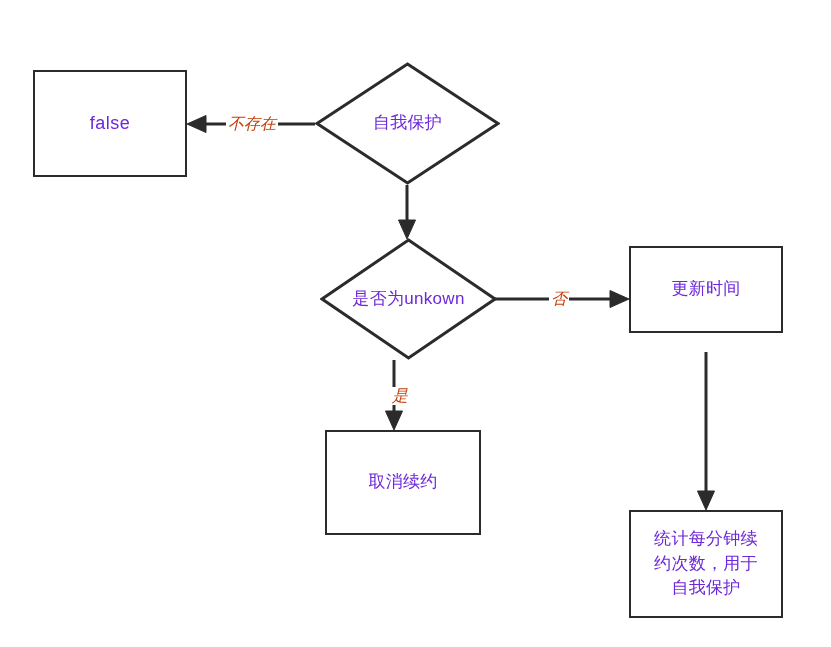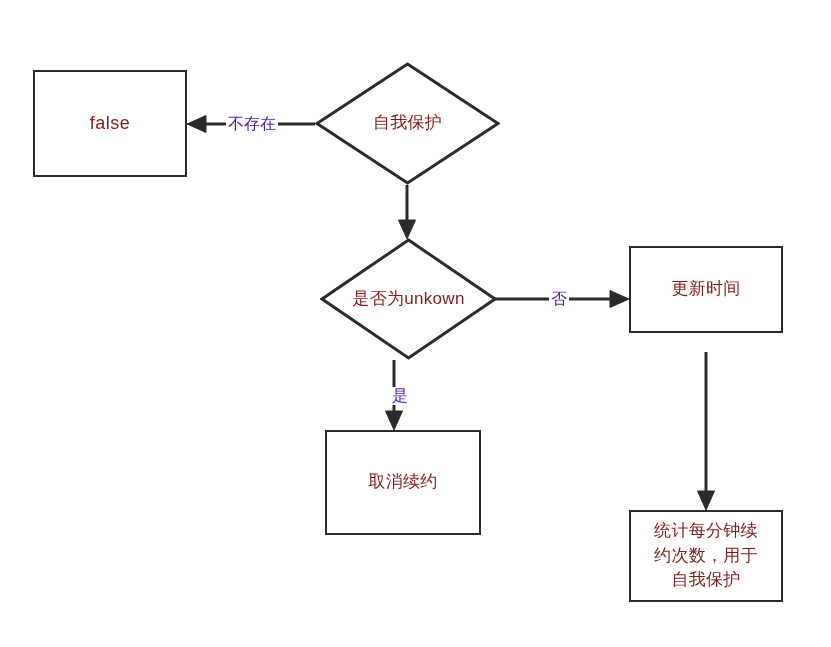--- a/index.html
+++ b/index.html
@@ -31,21 +31,21 @@
     display: flex;
     align-items: center;
     justify-content: center;
     text-align: center;
   }
   .node.process {
     border: 2.5px solid #2b2b2b;
     background: #ffffff;
   }
   .node-label {
-    color: #7f1d1d;
+    color: #6d28d9;
     font-size: 17px;
     line-height: 1.45;
     letter-spacing: 0.3px;
     white-space: pre-line;
     user-select: none;
   }
   .node-label.latin {
     font-size: 18px;
     letter-spacing: 0.5px;
   }
@@ -60,26 +60,27 @@
     width: 100%;
     height: 100%;
   }
   .node.decision .node-label {
     position: relative;
     z-index: 2;
   }
   .edge-label {
     position: absolute;
     background: #ffffff;
-    color: #4c1d95;
+    color: #c2410c;
     font-size: 16px;
     line-height: 1;
     padding: 1px 2px;
     white-space: nowrap;
     user-select: none;
+    font-style: italic;
   }
 </style>
 </head>
 <body>
 
 <div id="canvas">
 
   <svg id="edge-layer" viewBox="0 0 831 647" xmlns="http://www.w3.org/2000/svg">
       <path d="M 315 124 L 206 124" fill="none" stroke="#2b2b2b" stroke-width="3" stroke-linecap="butt"></path>
       <polygon points="187,124 206,115.5 206,132.5" fill="#2b2b2b" stroke="#2b2b2b" stroke-width="1" stroke-linejoin="miter"></polygon>
@@ -112,21 +113,21 @@
   </div>
 
   <div class="node process" style="left:629px; top:246px; width:154px; height:87px;">
     <span class="node-label">更新时间</span>
   </div>
 
   <div class="node process" style="left:316px; top:430px; width:156px; height:105px;margin-left:9px;">
     <span class="node-label">取消续约</span>
   </div>
 
-  <div class="node process" style="left:629px; top:510px; width:154px; height:92px;">
+  <div class="node process" style="left:629px; top:510px; width:154px; height:108px;">
     <span class="node-label">统计每分钟续
 约次数，用于
 自我保护</span>
   </div>
 
   <div class="edge-label" style="left:252px; top:124px; transform:translate(-50%,-50%);">不存在</div>
   <div class="edge-label" style="left:559px; top:299px; transform:translate(-50%,-50%);">否</div>
   <div class="edge-label" style="left:400px; top:396px; transform:translate(-50%,-50%);">是</div>
 
 </div>

